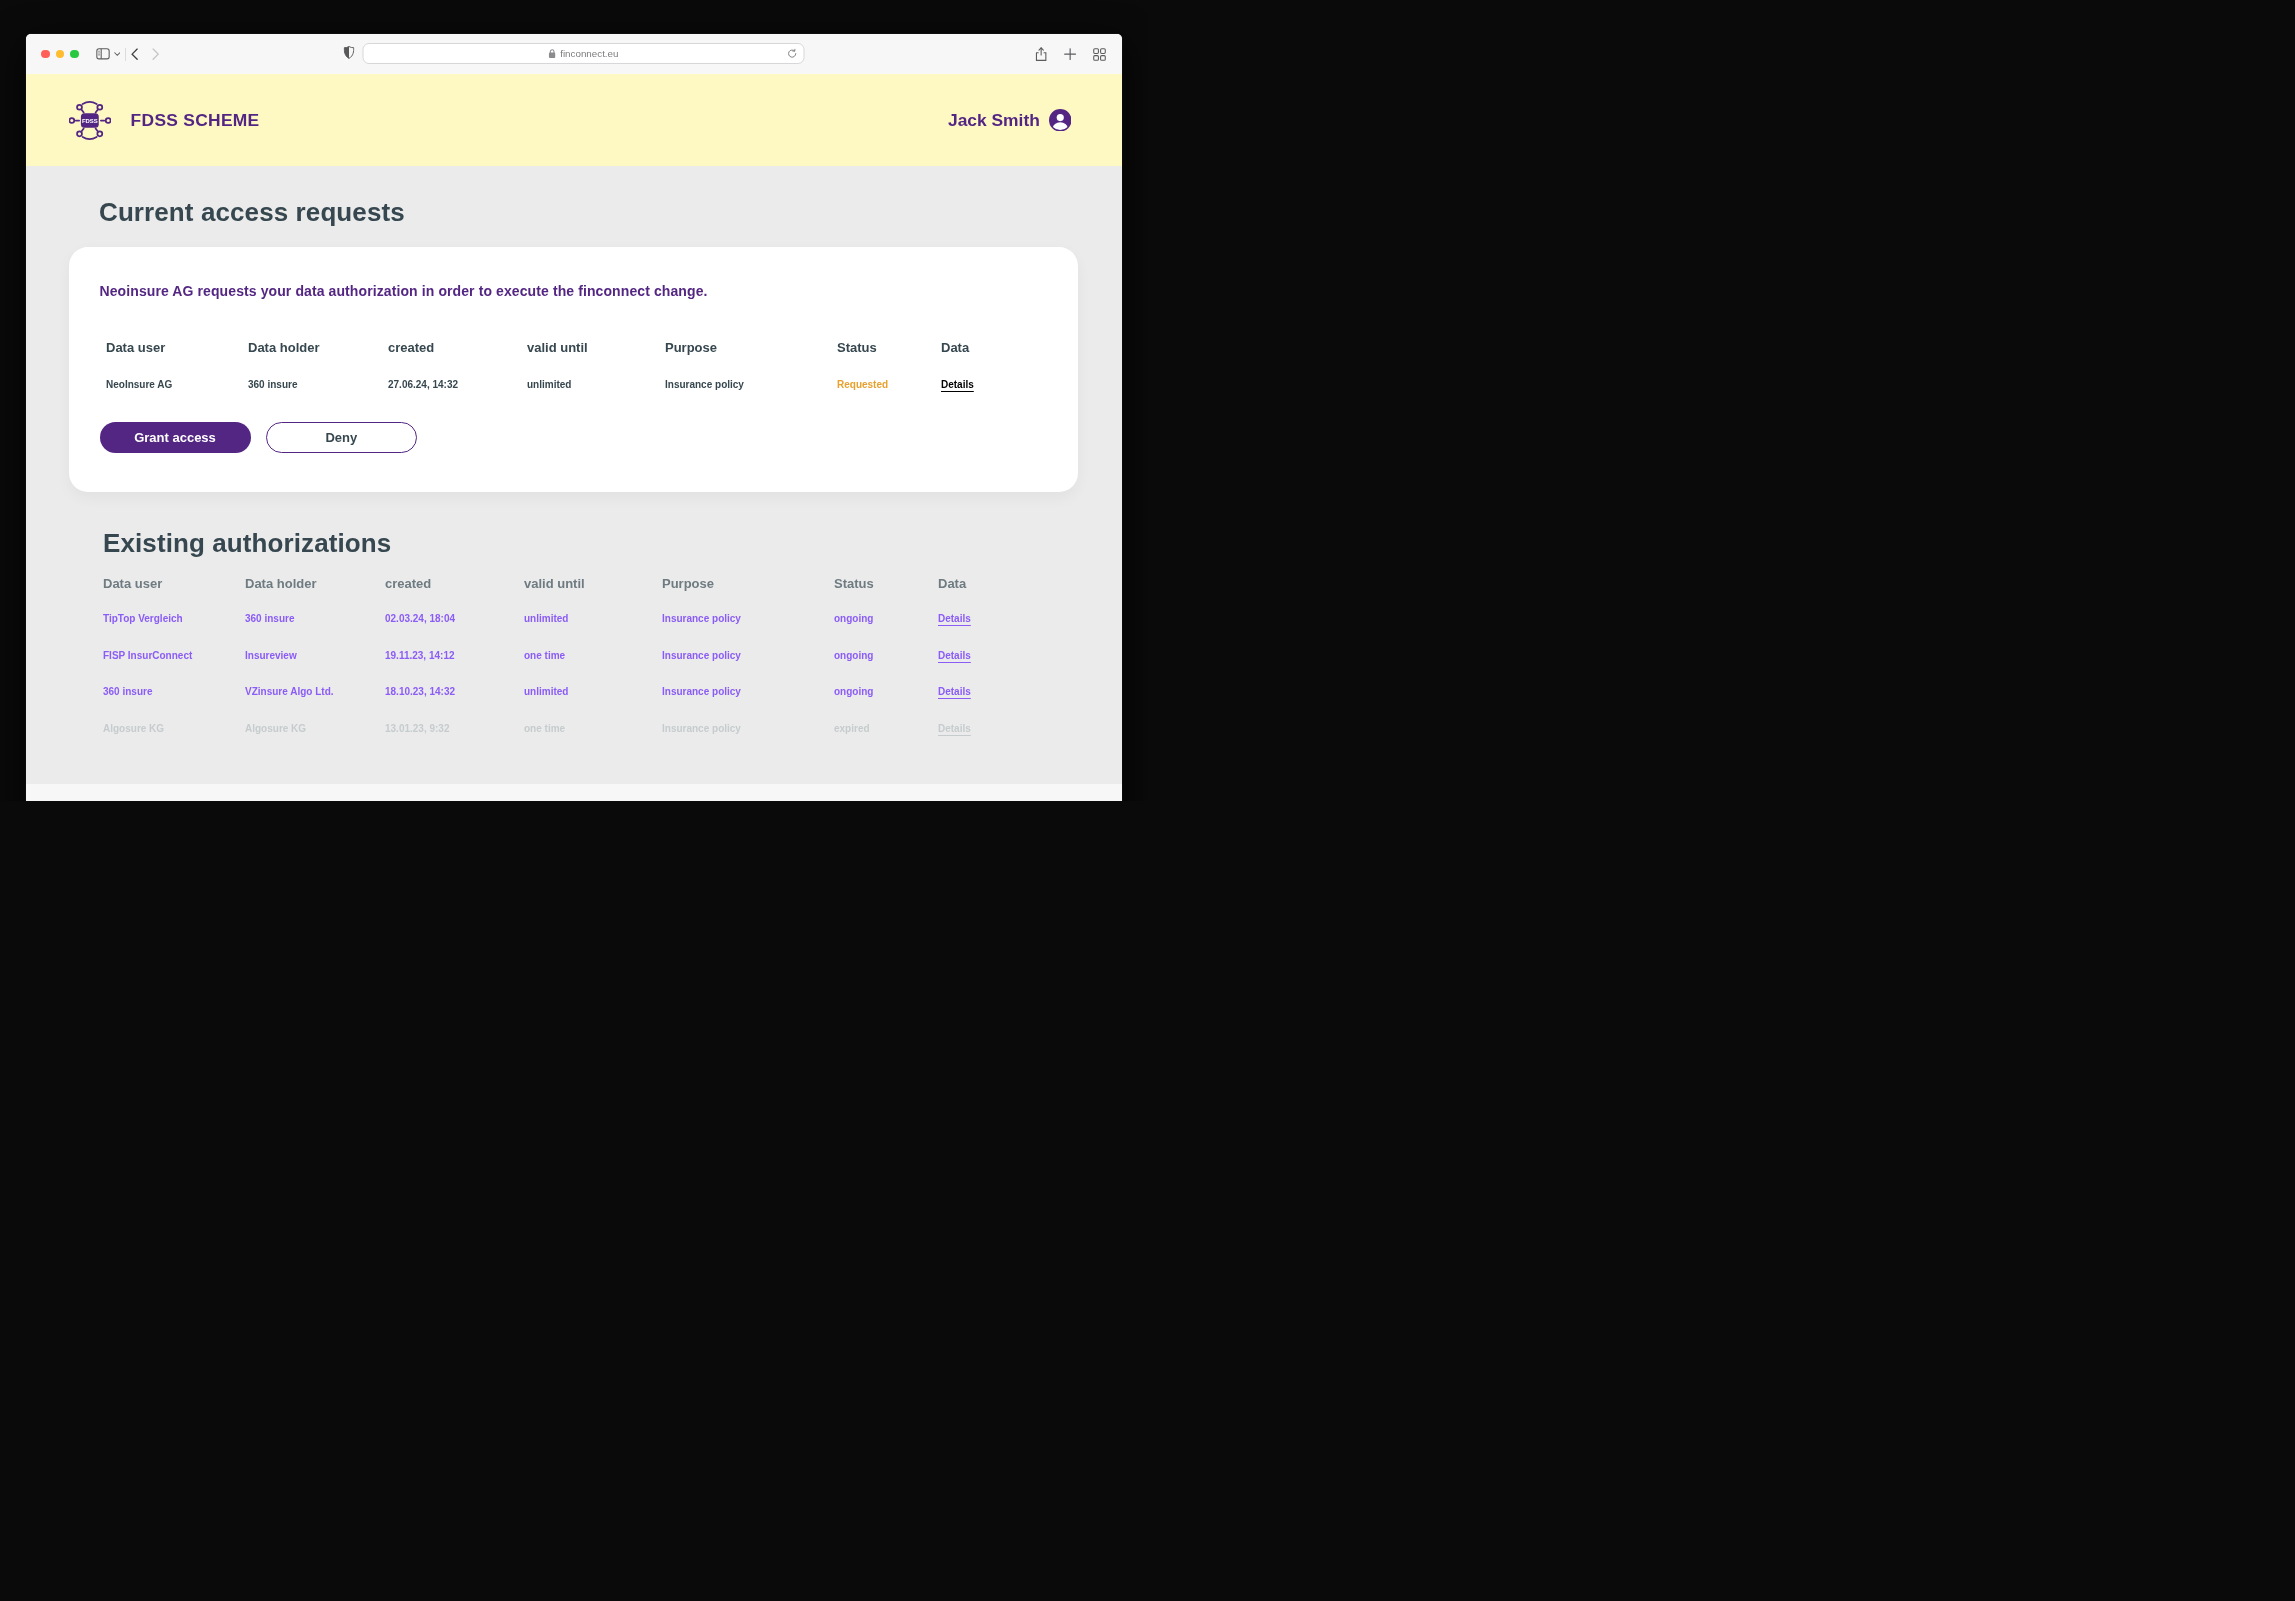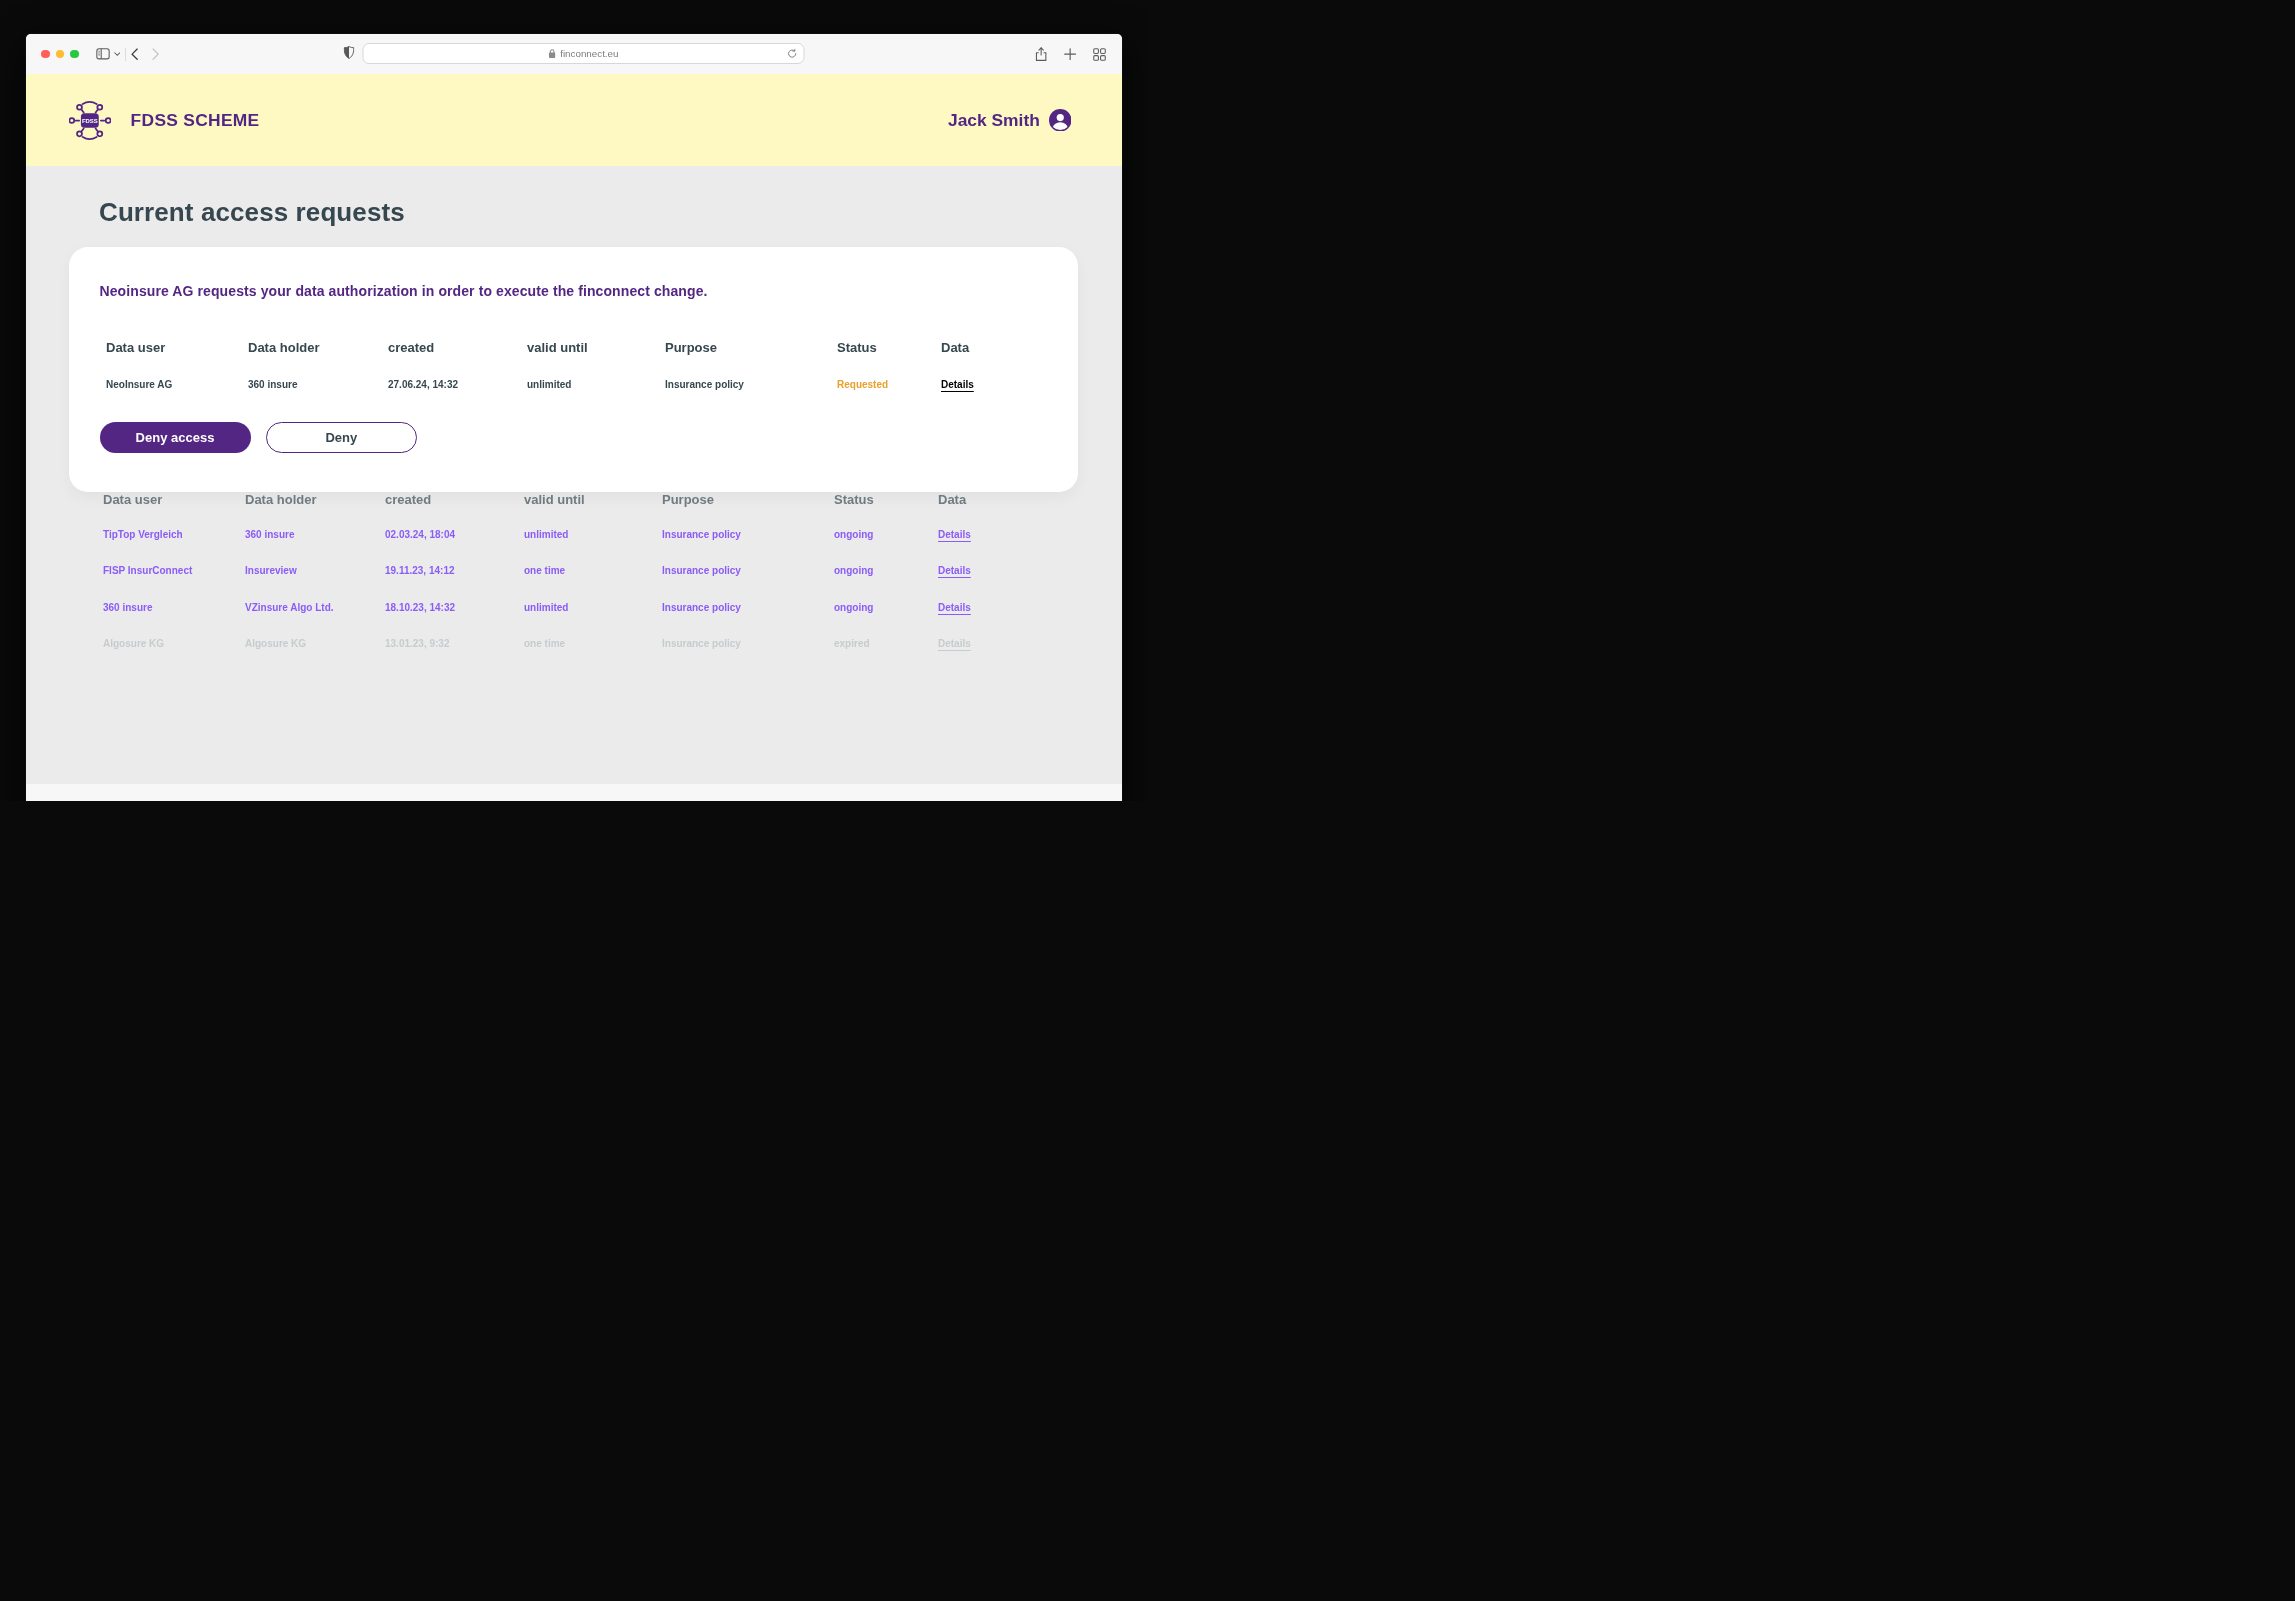--- a/index.html
+++ b/index.html
@@ -241,25 +241,26 @@
         <div class="td">NeoInsure AG</div>
         <div class="td">360 insure</div>
         <div class="td">27.06.24, 14:32</div>
         <div class="td">unlimited</div>
         <div class="td">Insurance policy</div>
         <div class="td status-requested">Requested</div>
         <div class="td details-link">Details</div>
       </div>
 
       <div class="btn-row">
-        <button class="btn btn-grant">Deny access</button>
+        <button class="btn btn-grant">Grant access</button>
         <button class="btn btn-deny">Deny</button>
       </div>
     </div>
 
+    <div class="section-title title-2">Existing authorizations</div>
 
     <div class="auth-table">
       <div class="trow thead">
         <div class="th">Data user</div>
         <div class="th">Data holder</div>
         <div class="th">created</div>
         <div class="th">valid until</div>
         <div class="th">Purpose</div>
         <div class="th">Status</div>
         <div class="th">Data</div>

